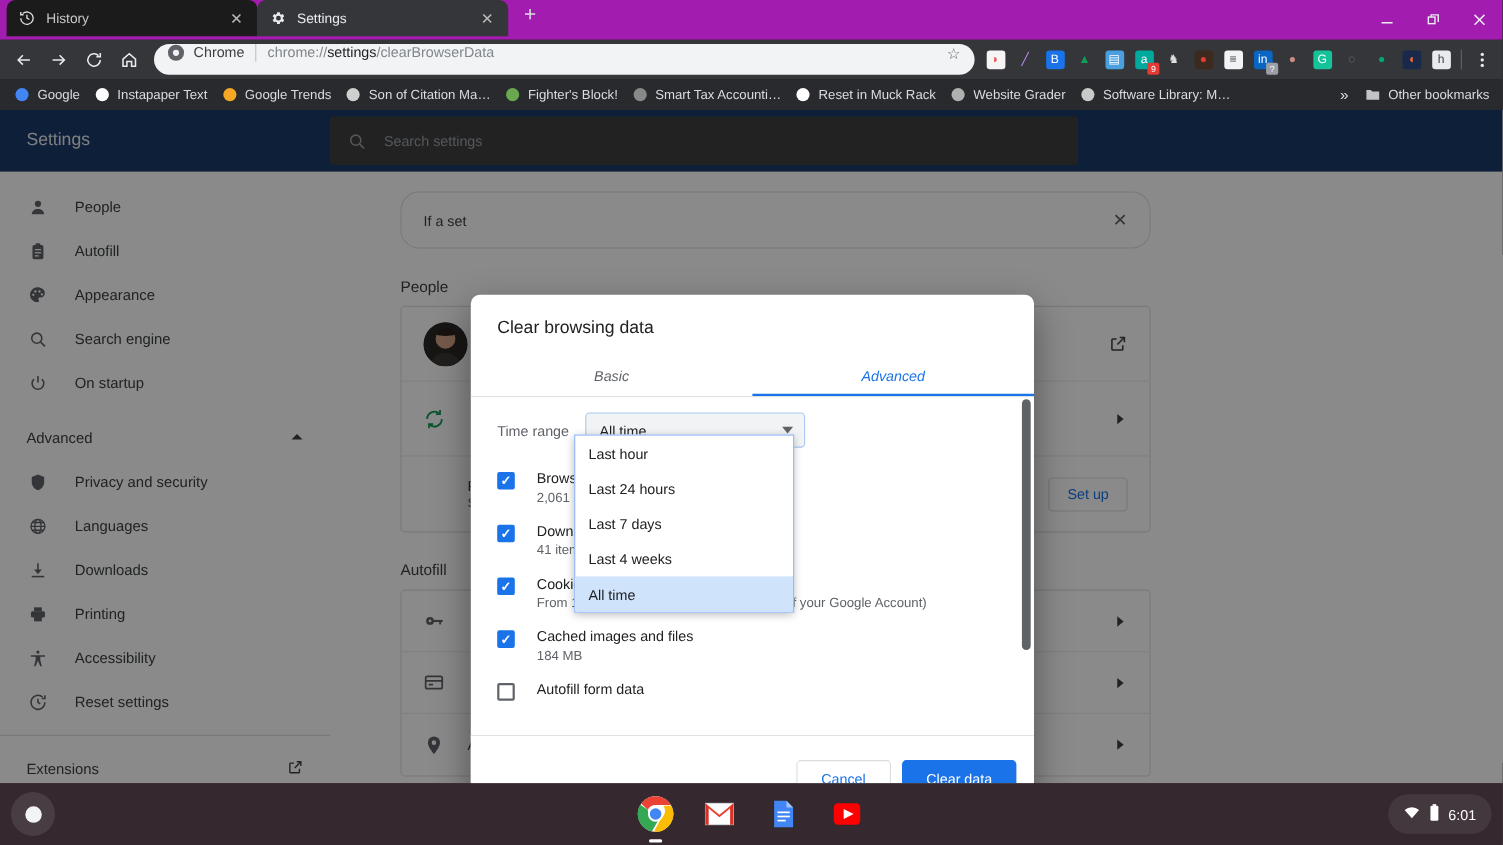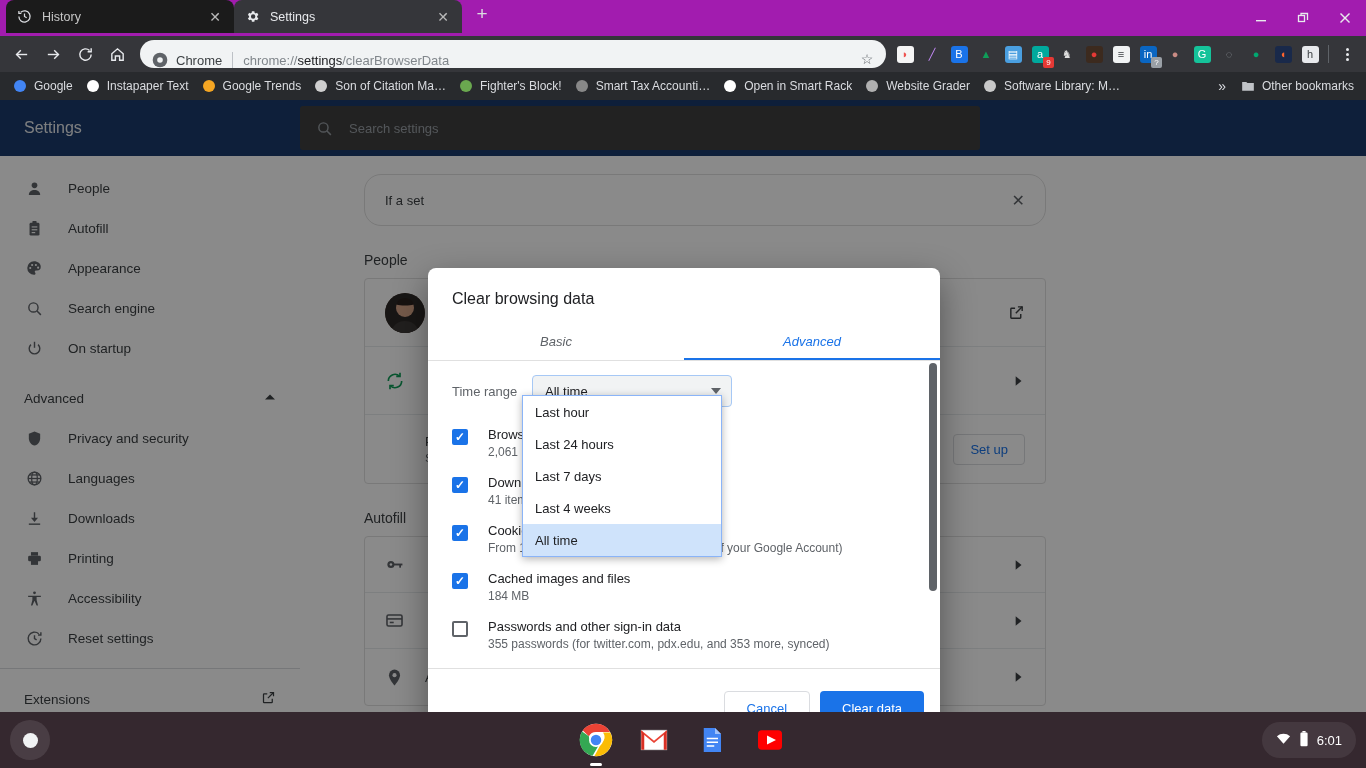--- a/index.html
+++ b/index.html
@@ -27,21 +27,21 @@
                color: #b9b9b9; font-size: 14px; line-height: 1; }
   .newtab-btn { width: 28px; height: 28px; margin: 0 0 3px 6px; display: flex; align-items: center; justify-content: center;
                 color: #dadce0; font-size: 19px; }
   .wincontrols { position: absolute; right: 0; top: 0; height: 36px; display: flex; align-items: center; }
   .wc { width: 42px; height: 36px; display: flex; align-items: center; justify-content: center; color: #e8eaed; }
 
   
   .toolbar { height: 36px; background: #35363a; display: flex; align-items: center; padding: 0 6px; }
   .nav-btn { width: 30px; height: 30px; display: flex; align-items: center; justify-content: center; color: #9aa0a6; margin-right: 2px; }
   .nav-btn.enabled { color: #e8eaed; }
-  .omnibox { flex: 1 1 auto; height: 28px; background: #f1f3f4; border-radius: 14px; display: flex; align-items: flex-end;
+  .omnibox { flex: 1 1 auto; height: 28px; background: #f1f3f4; border-radius: 14px; display: flex; align-items: flex-start;
              padding: 0 10px 0 12px; margin: 0 6px; min-width: 0; }
   .omni-icon { width: 16px; height: 16px; flex: 0 0 16px; margin-right: 8px; }
   .omni-chrome { font-size: 13px; color: #3c4043; white-space: nowrap; }
   .omni-sep { width: 1px; height: 16px; background: #bdc1c6; margin: 0 10px; flex: 0 0 1px; }
   .omni-url { font-size: 13px; color: #80868b; white-space: nowrap; overflow: hidden; text-overflow: ellipsis; flex: 1 1 auto; }
   .omni-url b { color: #202124; font-weight: 400; }
   .omni-star { width: 18px; height: 18px; flex: 0 0 18px; color: #5f6368; display: flex; align-items: center; justify-content: center; font-size: 14px; }
   .ext-strip { display: flex; align-items: center; gap: 1px; }
   .ext { width: 26px; height: 26px; position: relative; display: flex; align-items: center; justify-content: center; }
   .ext-badge { position: absolute; right: -1px; bottom: -1px; min-width: 11px; height: 11px; border-radius: 2px;
@@ -344,21 +344,21 @@
             </svg>
           </span>
           <span class="bm-label">Smart Tax Accounti…</span>
         </div>
         <div class="bm">
           <span class="bm-ico">
             <svg width="14" height="14" viewBox="0 0 14 14">
               <circle cx="7" cy="7" r="6" fill="#ffffff"></circle>
             </svg>
           </span>
-          <span class="bm-label">Open in Smart Rack</span>
+          <span class="bm-label">Reset in Muck Rack</span>
         </div>
         <div class="bm">
           <span class="bm-ico">
             <svg width="14" height="14" viewBox="0 0 14 14">
               <circle cx="7" cy="7" r="6" fill="#b0b0b0"></circle>
             </svg>
           </span>
           <span class="bm-label">Website Grader</span>
         </div>
         <div class="bm">
@@ -685,27 +685,20 @@
                   <div class="cl-sub">From 1,234 sites (you won't be signed out of your Google Account)</div>
                 </div>
               </div>
               <div class="cl-item">
                 <span class="cb on">
                   <span class="tick">✓</span>
                 </span>
                 <div>
                   <div class="cl-main">Cached images and files</div>
                   <div class="cl-sub">184 MB</div>
-                </div>
-              </div>
-              <div class="cl-item">
-                <span class="cb off"></span>
-                <div>
-                  <div class="cl-main">Passwords and other sign-in data</div>
-                  <div class="cl-sub">355 passwords (for twitter.com, pdx.edu, and 353 more, synced)</div>
                 </div>
               </div>
               <div class="cl-item">
                 <span class="cb off"></span>
                 <div>
                   <div class="cl-main">Autofill form data</div>
                 </div>
               </div>
             </div>
 

